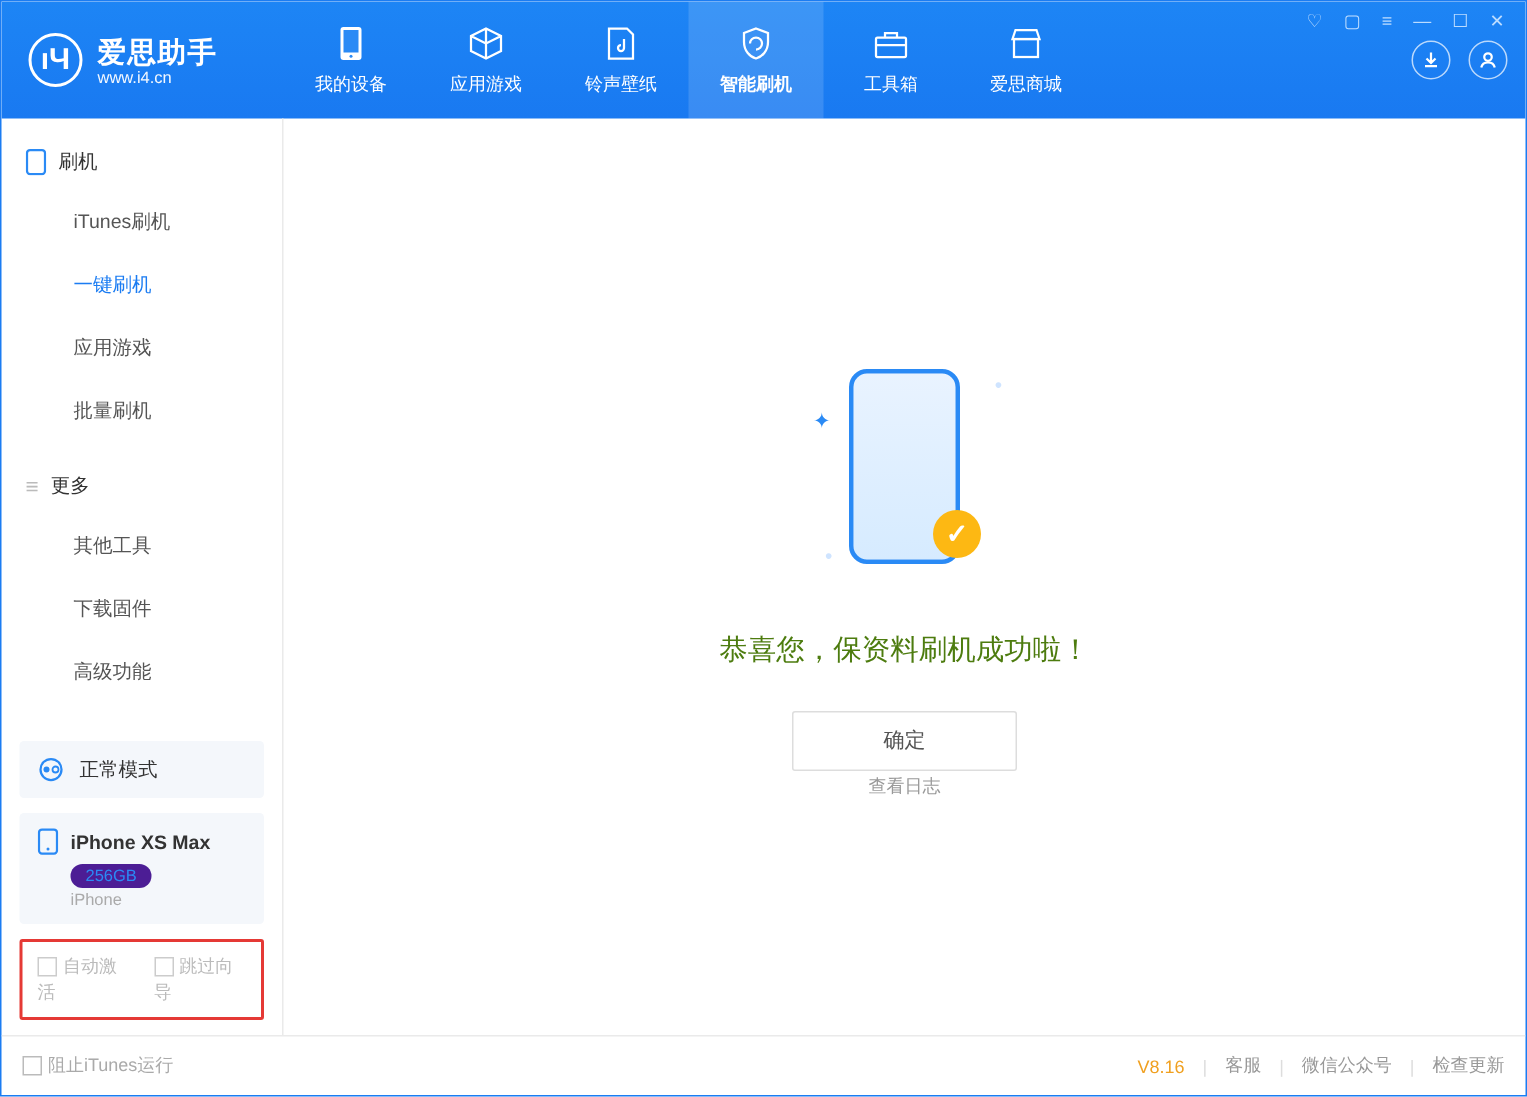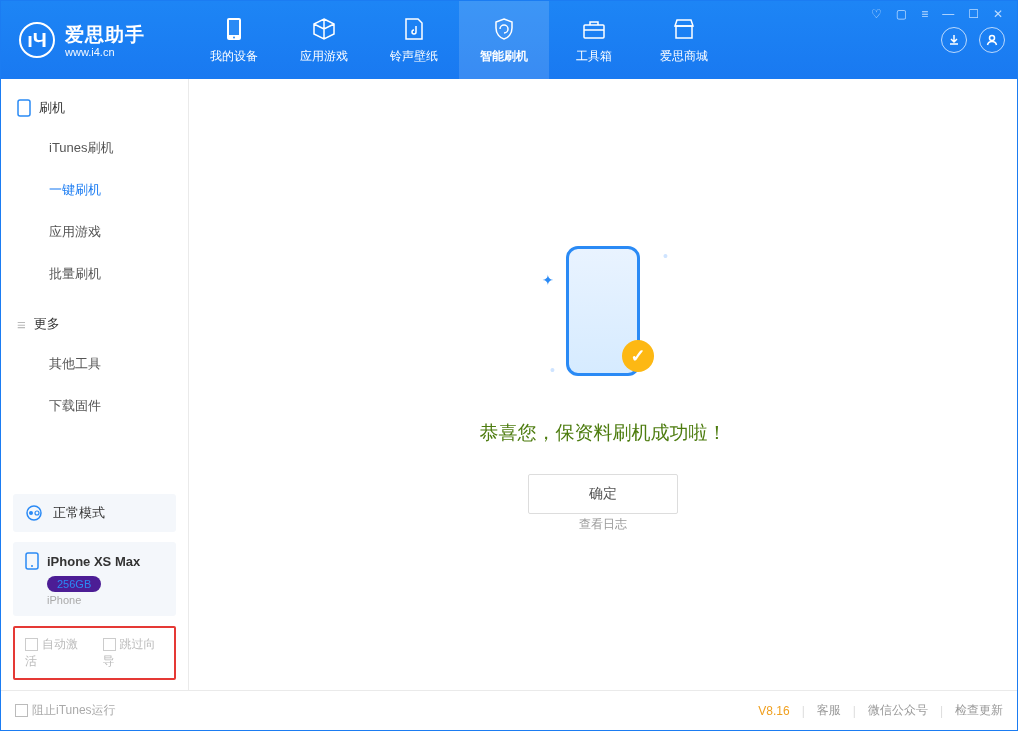--- a/index.html
+++ b/index.html
@@ -153,20 +153,21 @@
         <div class="side-item active">一键刷机</div>
         <div class="side-item">应用游戏</div>
         <div class="side-item">批量刷机</div>
 
         <div class="side-section-head" style="margin-top:10px">
           <span style="color:#bbb;font-size:15px">≡</span>
           <span>更多</span>
         </div>
         <div class="side-item">其他工具</div>
         <div class="side-item">下载固件</div>
+        <div class="side-item">高级功能</div>
       </div>
 
       <div class="side-bottom">
         <div class="mode-box">
           <svg width="18" height="18">
               <circle cx="9" cy="9" r="7" fill="none" stroke="#2a8af5" stroke-width="1.5"></circle>
               <circle cx="6" cy="9" r="2" fill="#2a8af5"></circle>
               <circle cx="12" cy="9" r="2" fill="none" stroke="#2a8af5" stroke-width="1.2"></circle>
             </svg>
           <span>正常模式</span>

